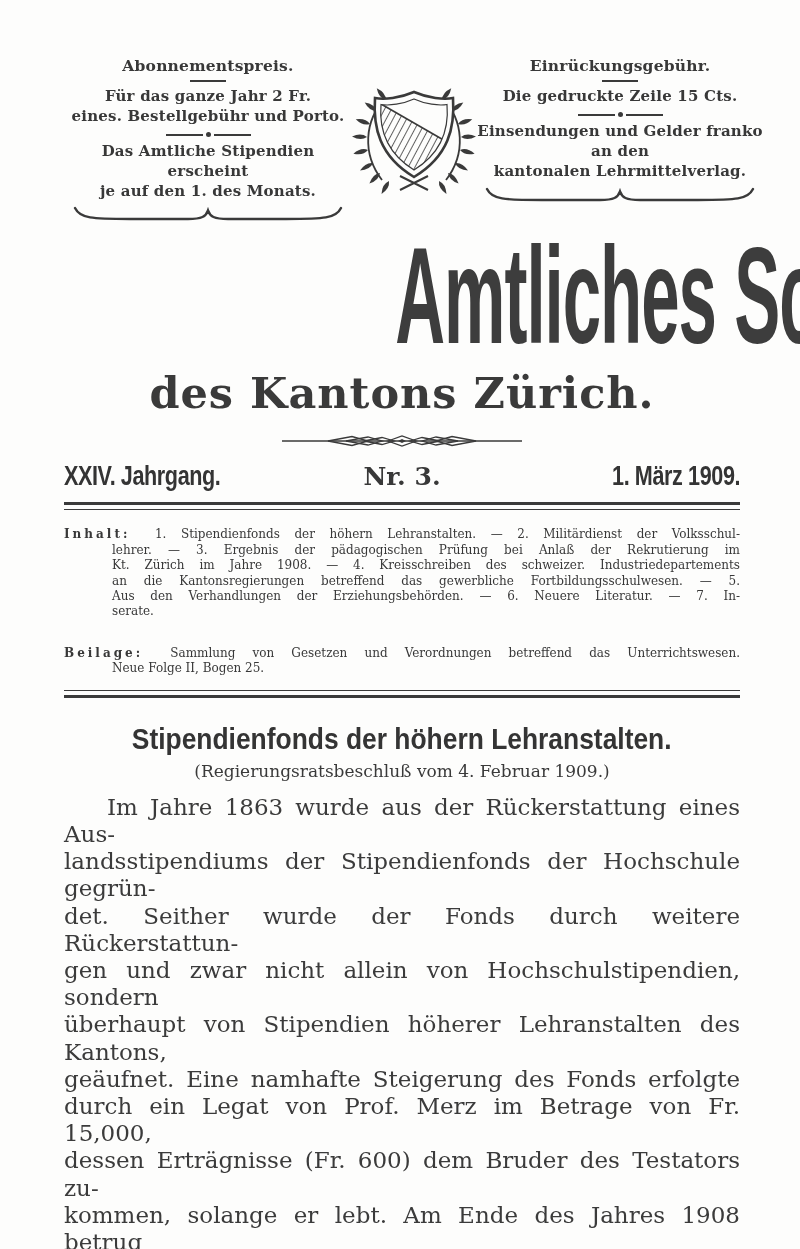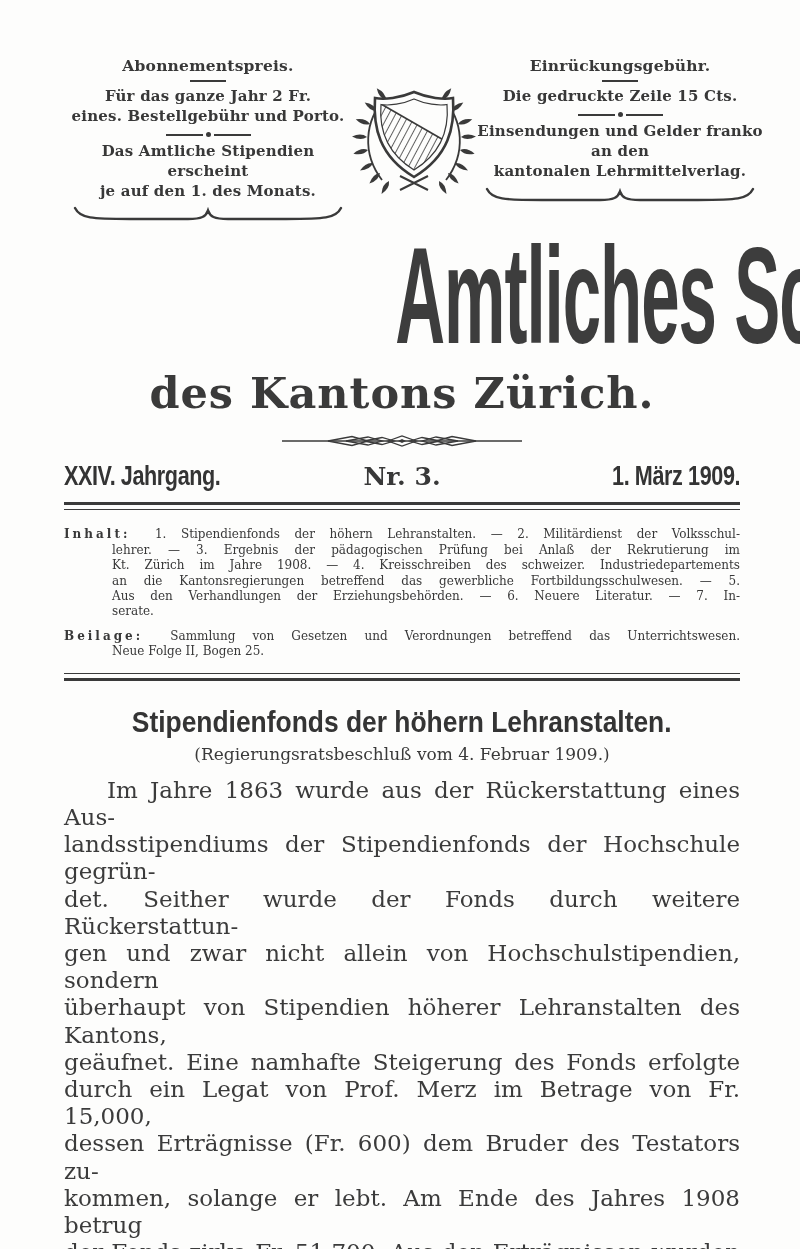--- a/index.html
+++ b/index.html
@@ -52,21 +52,21 @@
   
   .rule-a{margin-top:10px;height:4px;border-top:3.5px solid #3a3a3a;border-bottom:1.5px solid #3a3a3a;}
   .rule-b{margin-top:13px;height:4px;border-top:1.5px solid #3a3a3a;border-bottom:3.5px solid #3a3a3a;}
 
   
   .hang-block{margin-top:17px;font-size:12px;line-height:15.4px;padding-left:48px;}
   .hang-block .first-line{margin-left:-48px;text-align:justify;text-align-last:justify;}
   .hang-label{font-weight:700;letter-spacing:3px;margin-right:10px;}
   .tline{text-align:justify;text-align-last:justify;}
   .hang-block .tline:last-child{text-align-last:left;}
-  .beilage{margin-top:9px;}
+  .beilage{margin-top:26px;}
 
   
   .article-title{text-align:center;margin-top:24px;white-space:nowrap;}
   .article-title .cond-sm{font-size:30px;letter-spacing:0;transform:scaleX(0.88);transform-origin:center;}
   .article-subtitle{text-align:center;font-size:17px;margin-top:5px;color:#3a3a3a;}
   .body-text{margin-top:13px;font-size:23px;line-height:27.2px;color:#3b3b3b;}
   .body-line{text-align:justify;text-align-last:justify;}
   .body-text .body-line:first-child{text-indent:43px;}
 
   .ink-stroke{stroke:#3a3a3a;}

